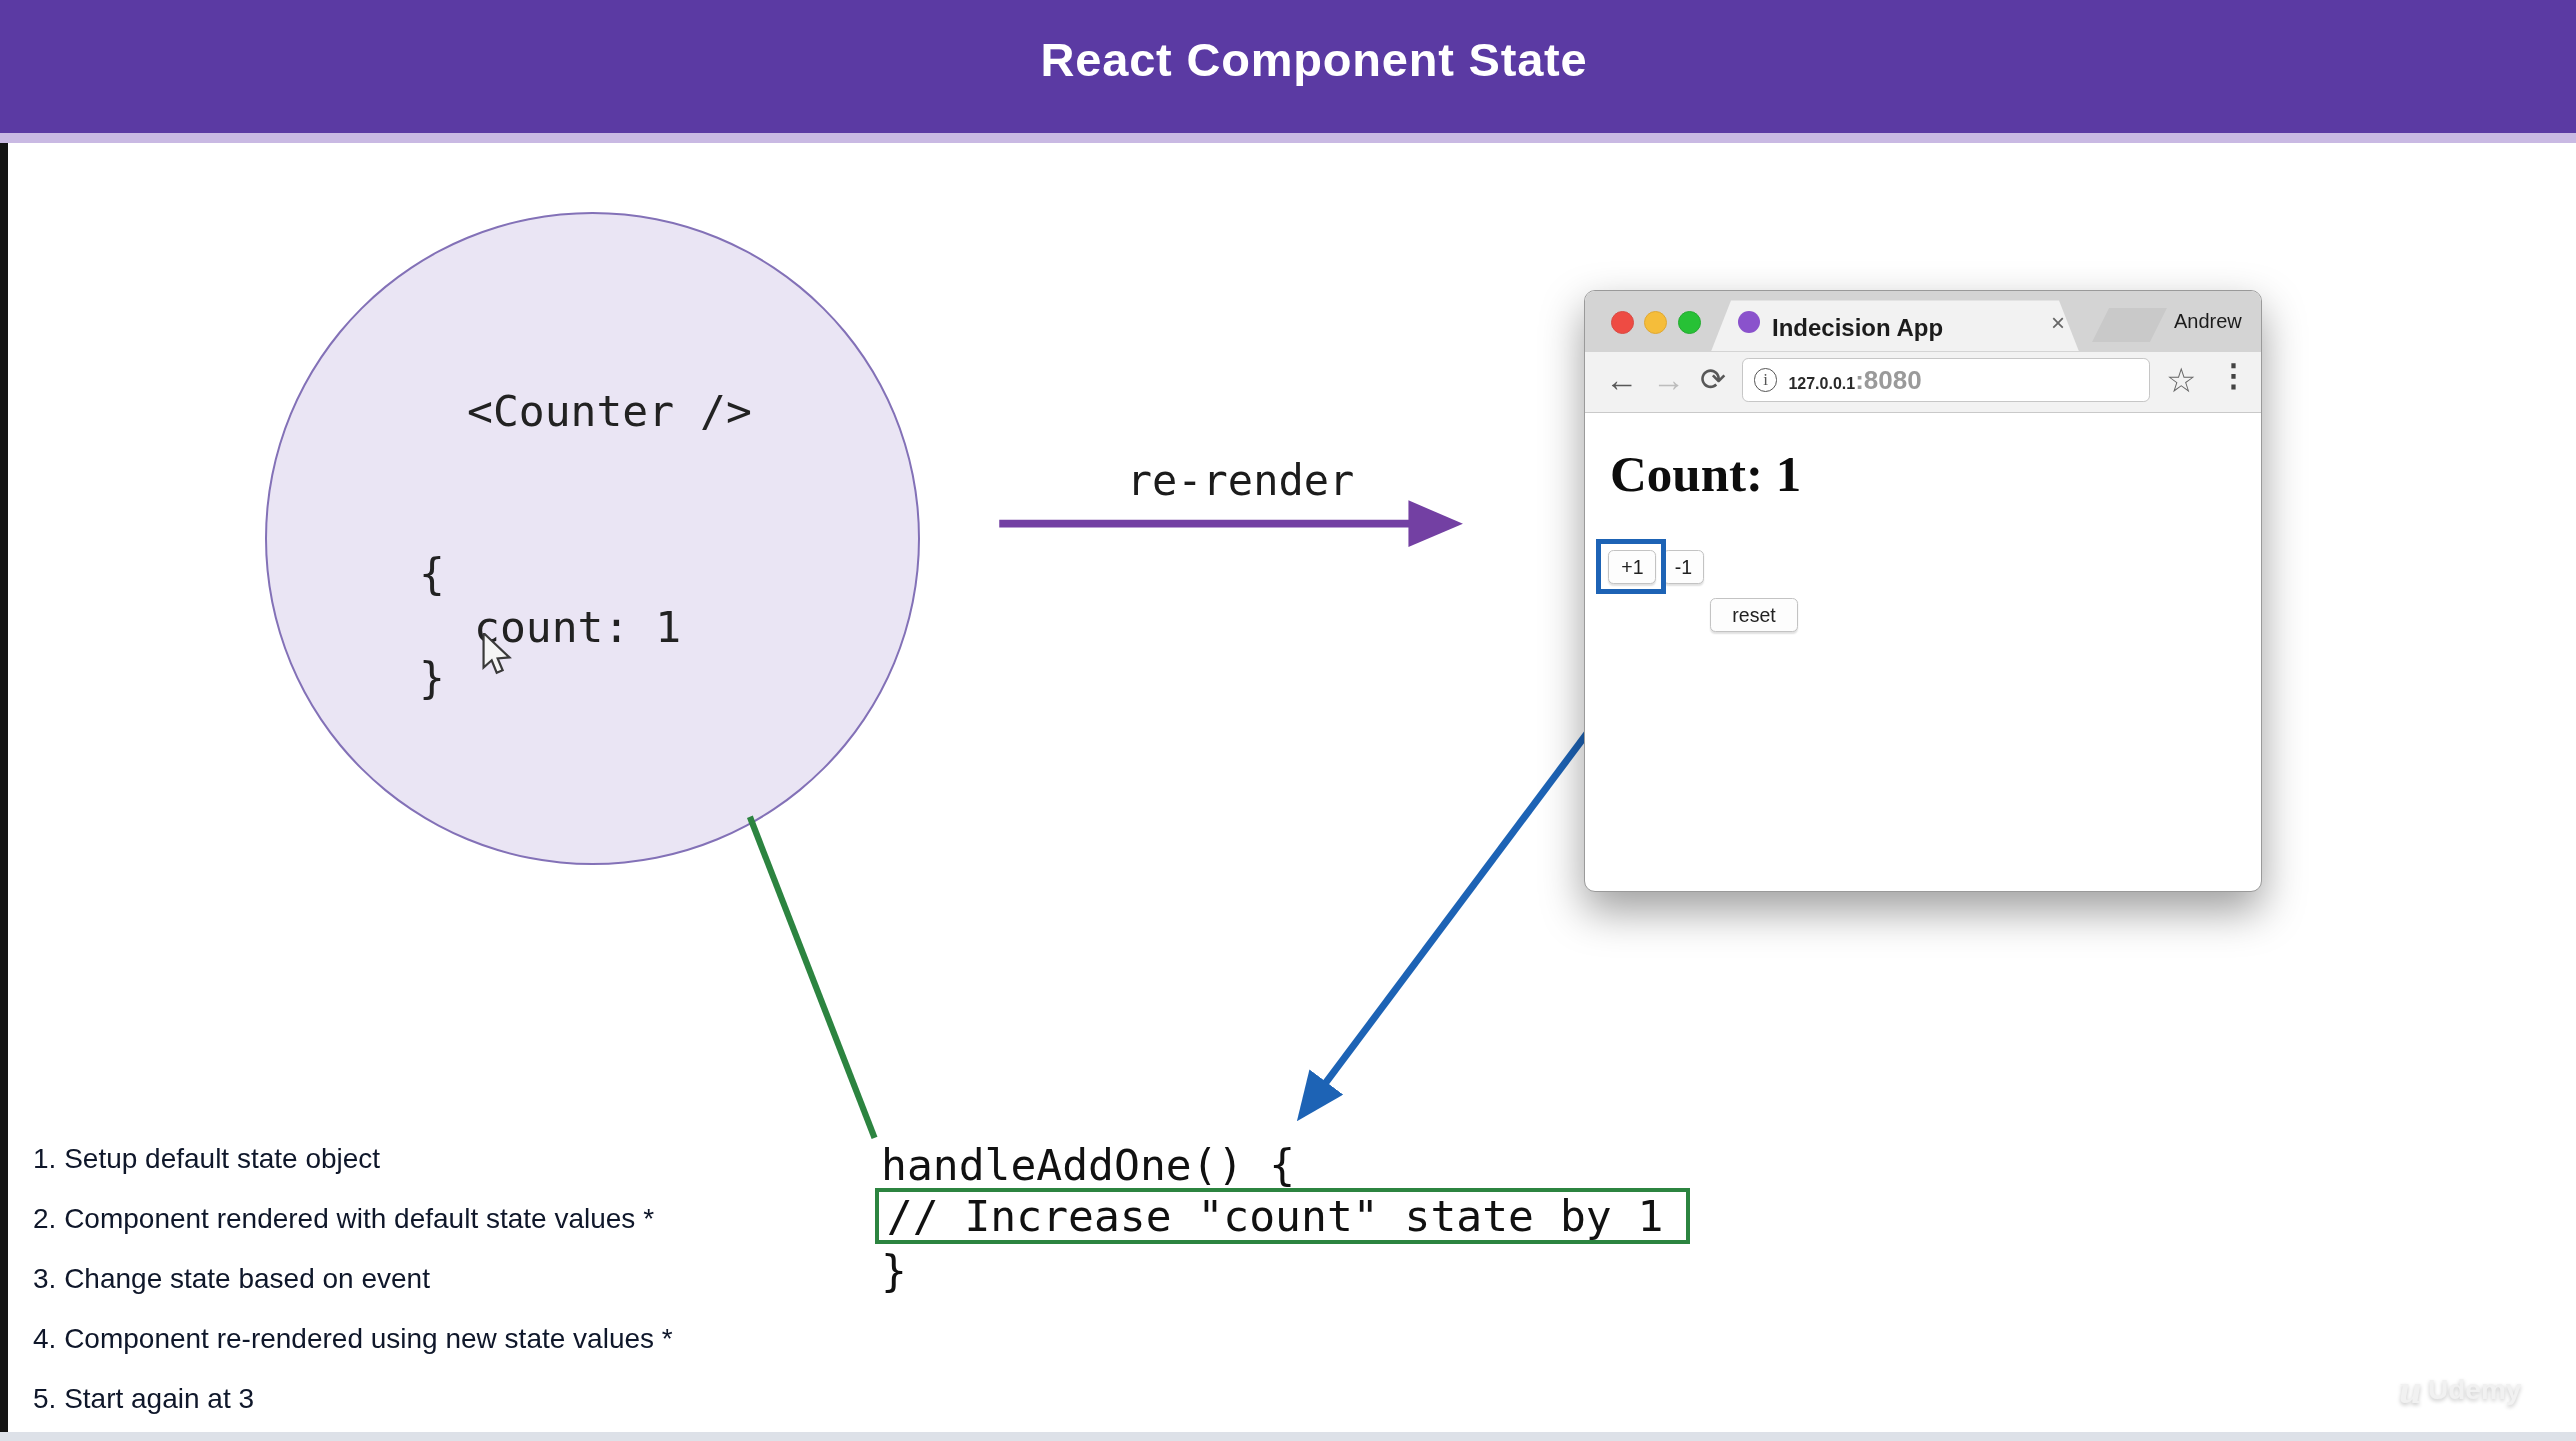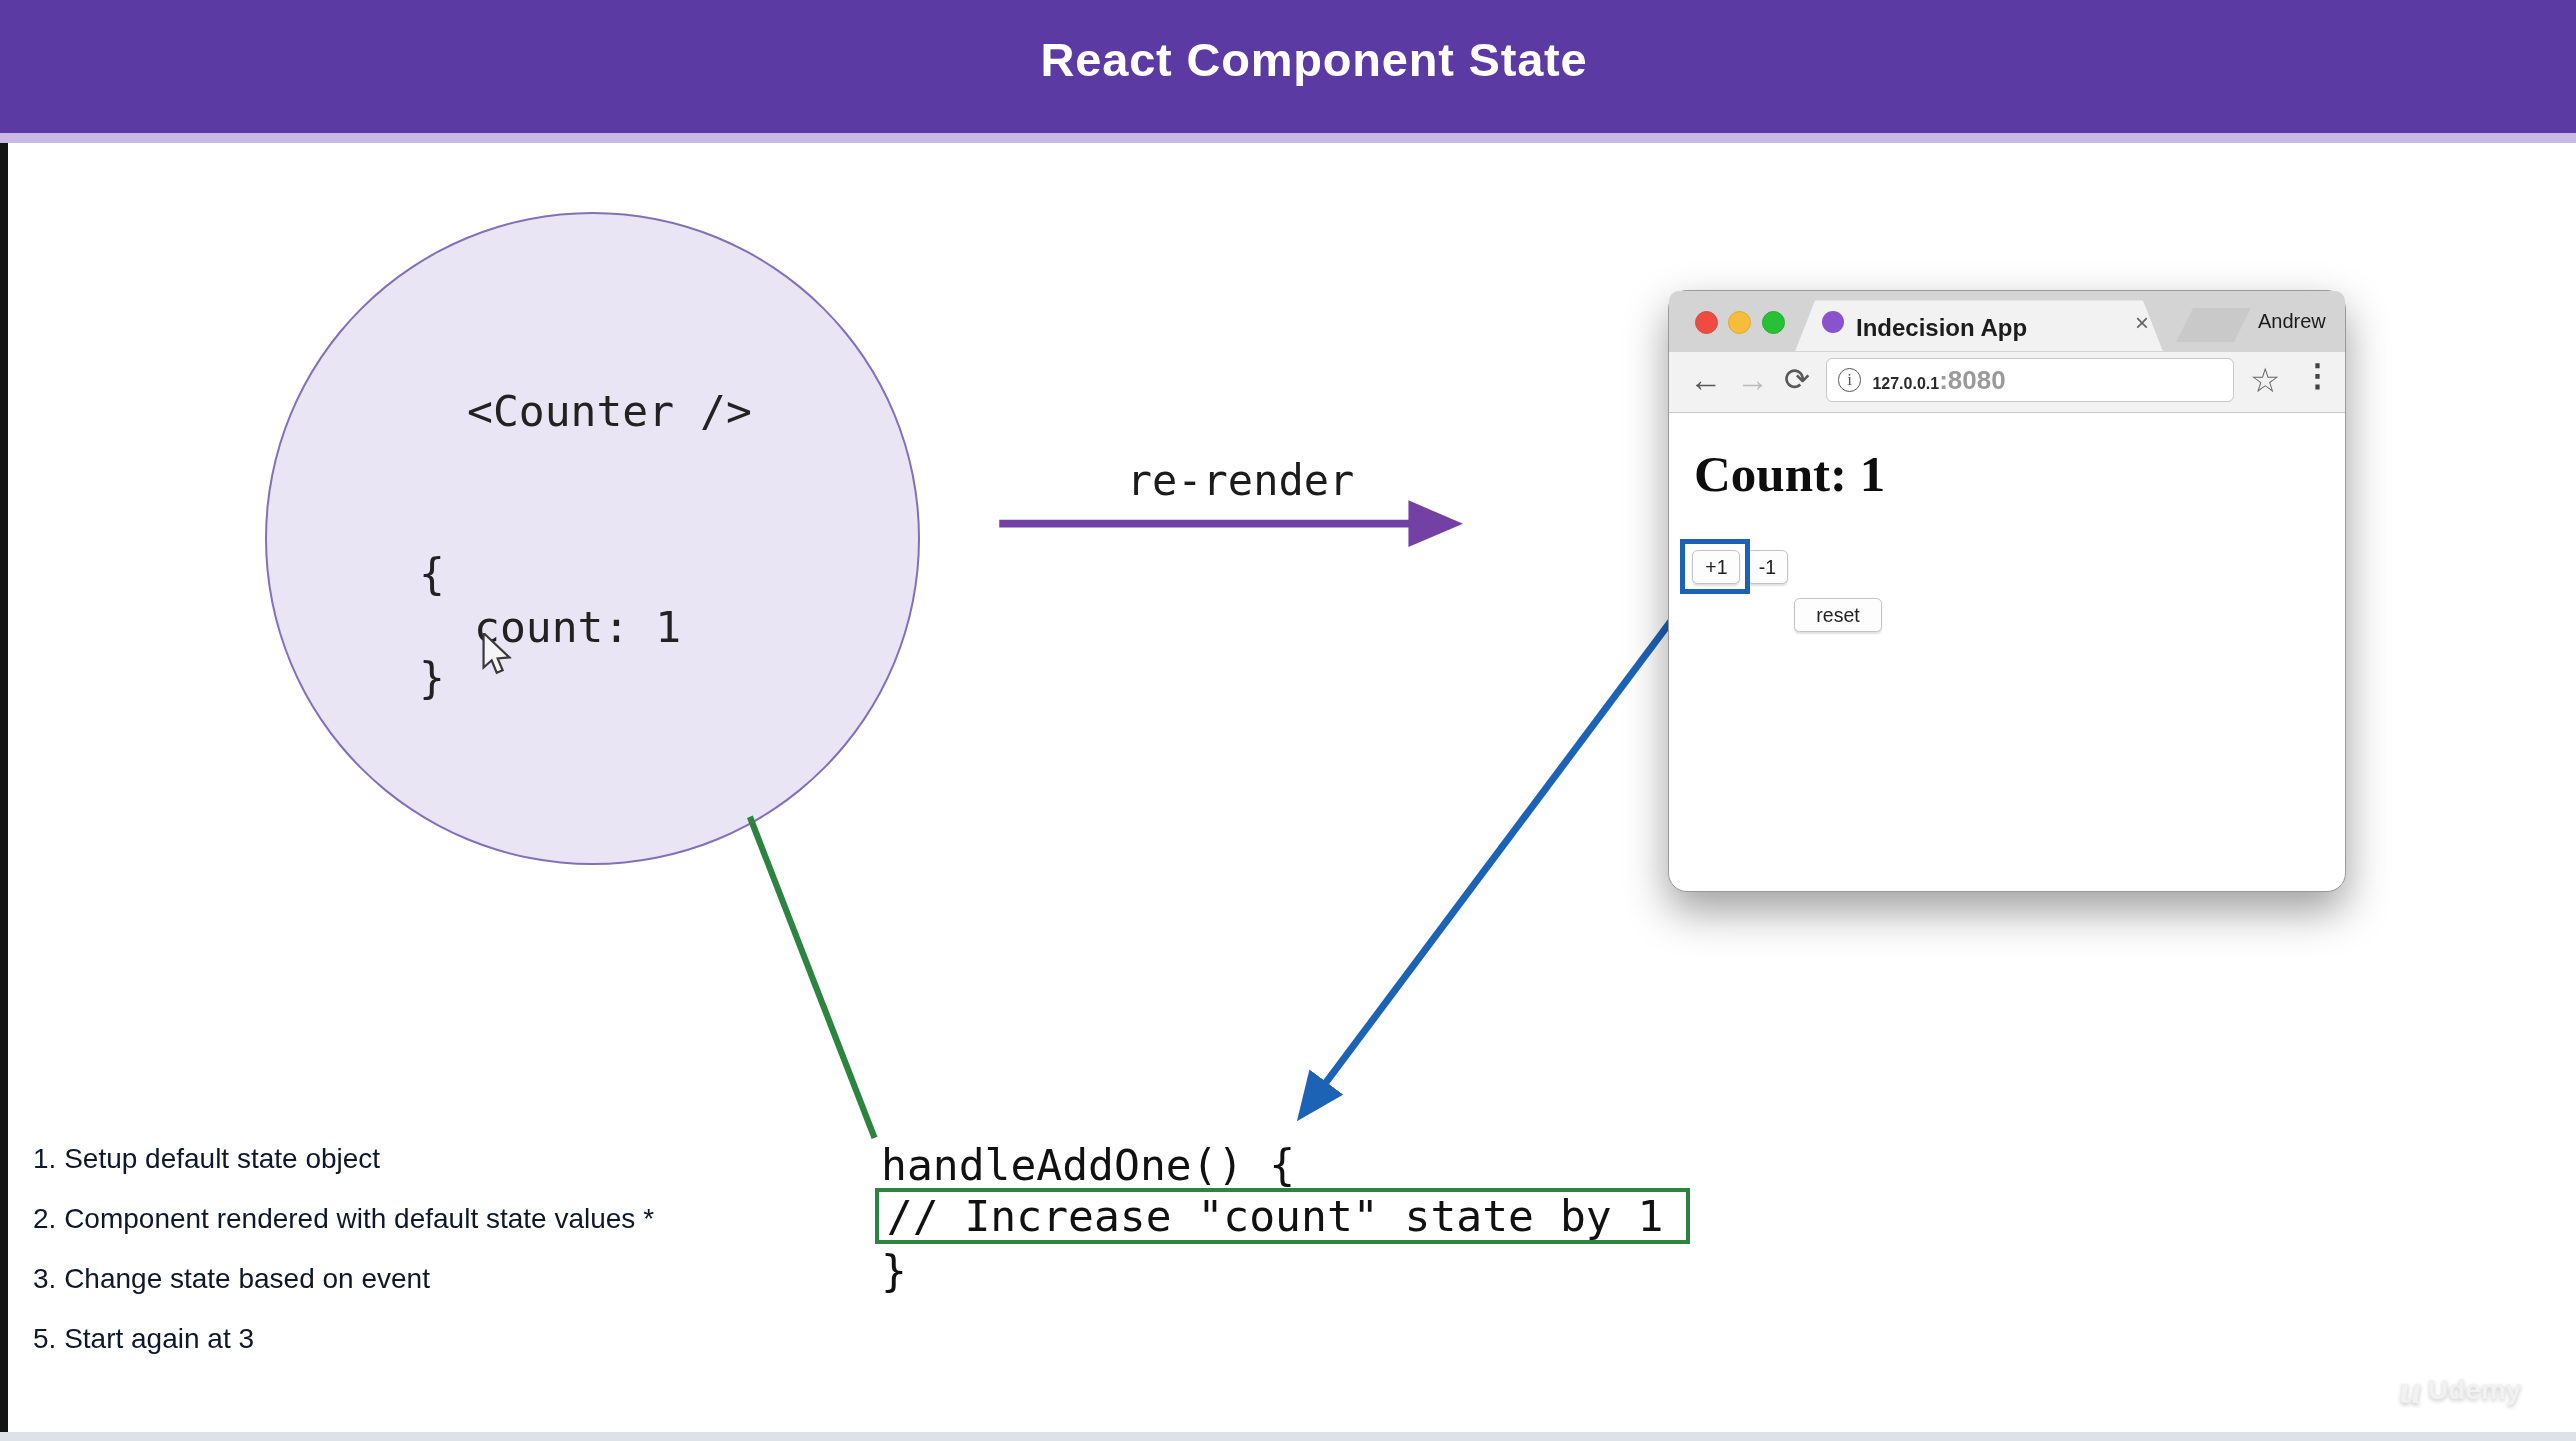--- a/index.html
+++ b/index.html
@@ -33,21 +33,21 @@
   .circle-brace-close{left:419px;top:653px;font-size:43px;color:#222;}
 
   
   .rerender-label{
     left:999px;top:456px;width:483px;text-align:center;
     font-size:42px;color:#1c1c1c;
   }
 
   
   .bwindow{
-    left:1668px;top:290px;width:678px;height:602px;border-radius:19px;
+    left:1584px;top:290px;width:678px;height:602px;border-radius:11px;
     background:#ffffff;box-shadow:0 18.7px 43px rgba(0,0,0,0.38);
     border:0.8px solid #9a9a9a;box-sizing:border-box;
   }
   .tabstrip{left:0;top:0;width:100%;height:61px;background:#d4d4d4;
     border-radius:10px 10px 0 0;}
   .dot{width:21px;height:21px;border-radius:50%;top:19.5px;}
   .dot-red{left:26px;background:#ee4b43;border:0.8px solid #d84b44;}
   .dot-yellow{left:59px;background:#f5bd3a;border:0.8px solid #e0a832;}
   .dot-green{left:93px;background:#27c136;border:0.8px solid #25ab31;}
   .tab{
@@ -183,20 +183,21 @@
   <button class="cbtn btn-plus">+1</button>
   <button class="cbtn btn-minus">-1</button>
   <button class="cbtn btn-reset">reset</button>
   <div class="abs hl-box"></div>
 </div>
 
 <div class="abs steps">
   <div class="step">1. Setup default state object</div>
   <div class="step">2. Component rendered with default state values *</div>
   <div class="step">3. Change state based on event</div>
+  <div class="step">4. Component re-rendered using new state values *</div>
   <div class="step">5. Start again at 3</div>
 </div>
 
 <div class="abs mono code-line1">handleAddOne() {</div>
 <div class="abs code-box">
   <span class="mono code-line2">// Increase "count" state by 1</span>
 </div>
 <div class="abs mono code-line3">}</div>
 
 <div class="abs watermark">

